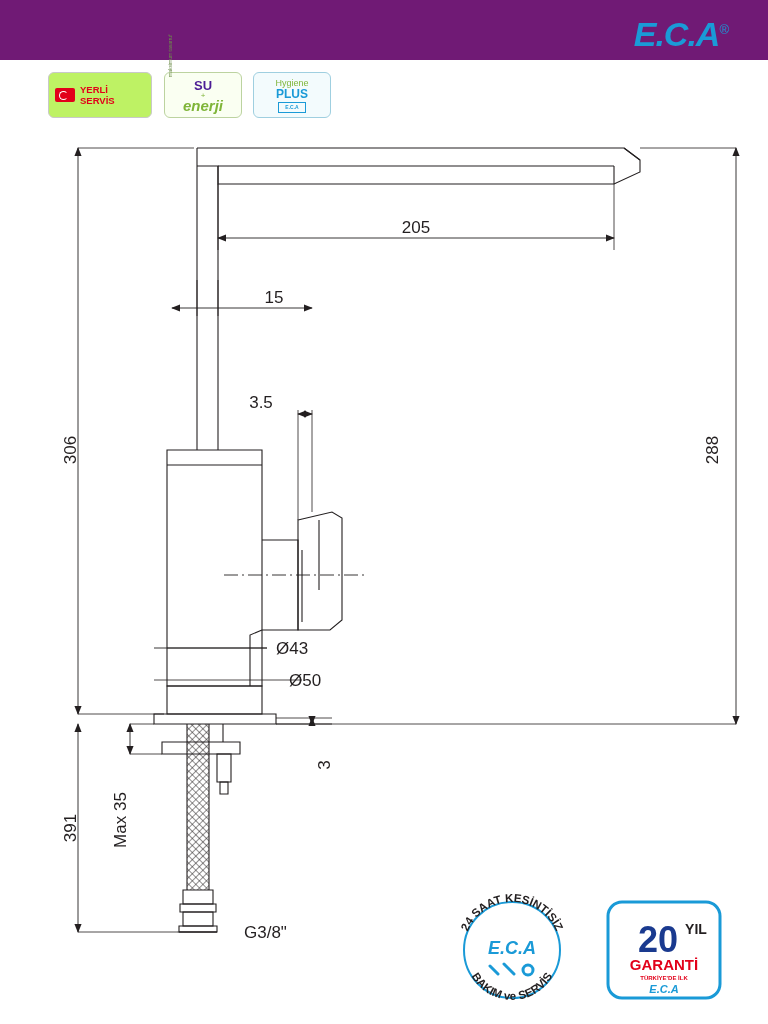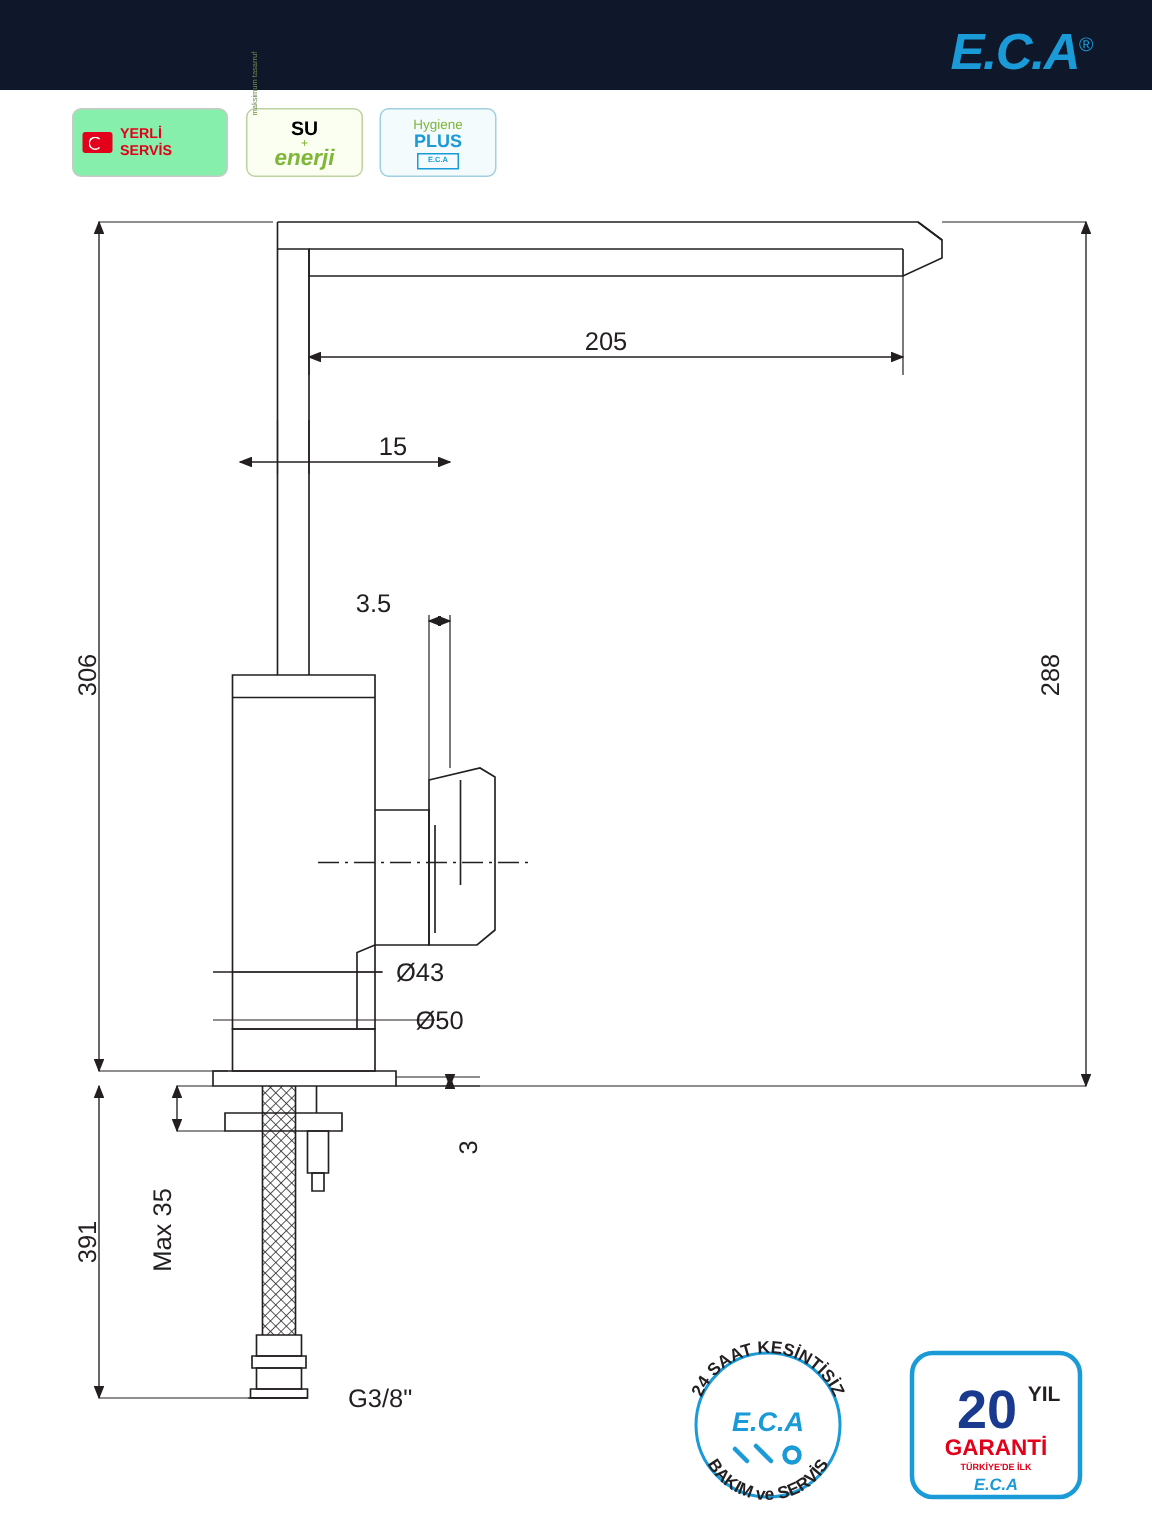--- a/index.html
+++ b/index.html
@@ -18,21 +18,21 @@
     position: absolute;
     inset: 0;
     background: #ffffff;
   }
 
   
   .header-bar {
     position: absolute;
     left: 0; top: 0;
     width: 768px; height: 60px;
-    background: #0f172a;
+    background: #701a75;
   }
   .brand-logo {
     position: absolute;
     right: 40px; top: 10px;
     font-family: "Liberation Sans", sans-serif;
     font-size: 34px;
     font-weight: bold;
     font-style: italic;
     letter-spacing: -1px;
     color: #1a9ad7;
@@ -54,21 +54,21 @@
   .badge {
     position: absolute;
     top: 0;
     height: 46px;
     border-radius: 6px;
     box-sizing: border-box;
   }
   .badge-yerli {
     left: 0; width: 104px;
     border: 1px solid #c9c9c9;
-    background: #86efac;
+    background: #bef264;
     display: flex;
     align-items: center;
   }
   .badge-yerli .flag {
     width: 20px; height: 14px;
     background: #e2001a;
     margin-left: 6px;
     border-radius: 2px;
     position: relative;
   }
@@ -88,21 +88,21 @@
     font-size: 9.5px;
     line-height: 11px;
   }
   .badge-su {
     left: 116px; width: 78px;
     border: 1px solid #bcd3a0;
     background: #fafff2;
     text-align: center;
   }
   .badge-su .su-main {
-    color: #000000;
+    color: #4c1d95;
     font-weight: bold;
     font-size: 13px;
     line-height: 13px;
     margin-top: 6px;
   }
   .badge-su .su-plus {
     color: #7fb539;
     font-size: 8px;
     line-height: 8px;
   }
@@ -147,21 +147,21 @@
     border: 1px solid #1a9ad7;
     font-size: 5px;
     color: #1a9ad7;
     line-height: 9px;
     font-weight: bold;
   }
 
   
   .drawing {
     position: absolute;
-    left: 0; top: 120px;
+    left: 12px; top: 120px;
     width: 676px; height: 830px;
   }
 
   
   .footer-left {
     position: absolute;
     left: 440px; top: 890px;
     width: 150px; height: 120px;
   }
   .footer-right {

